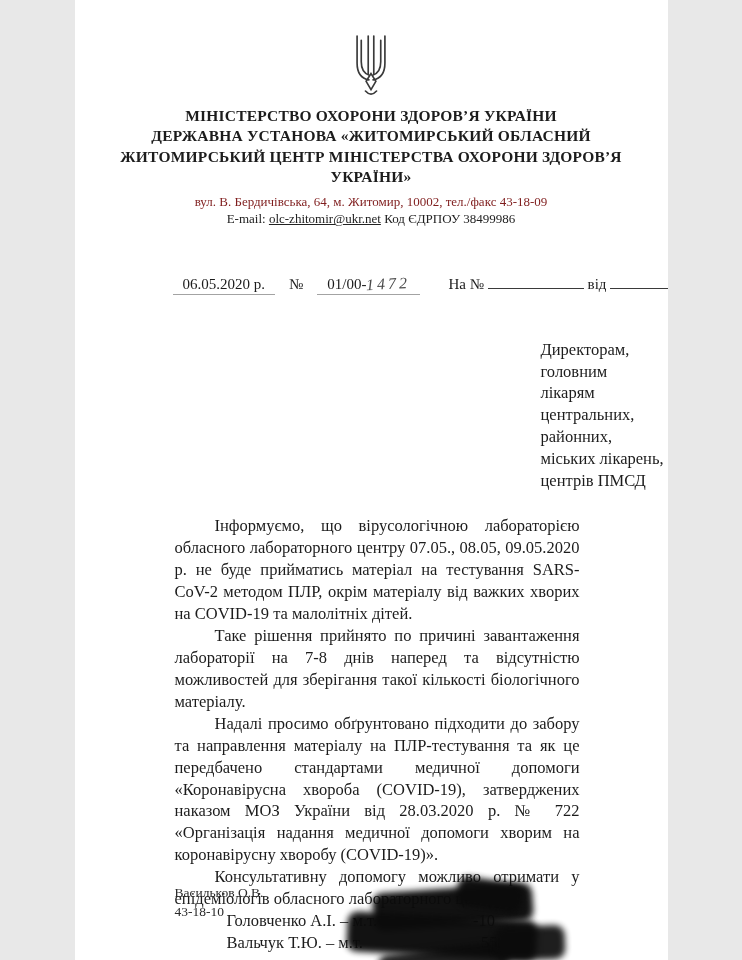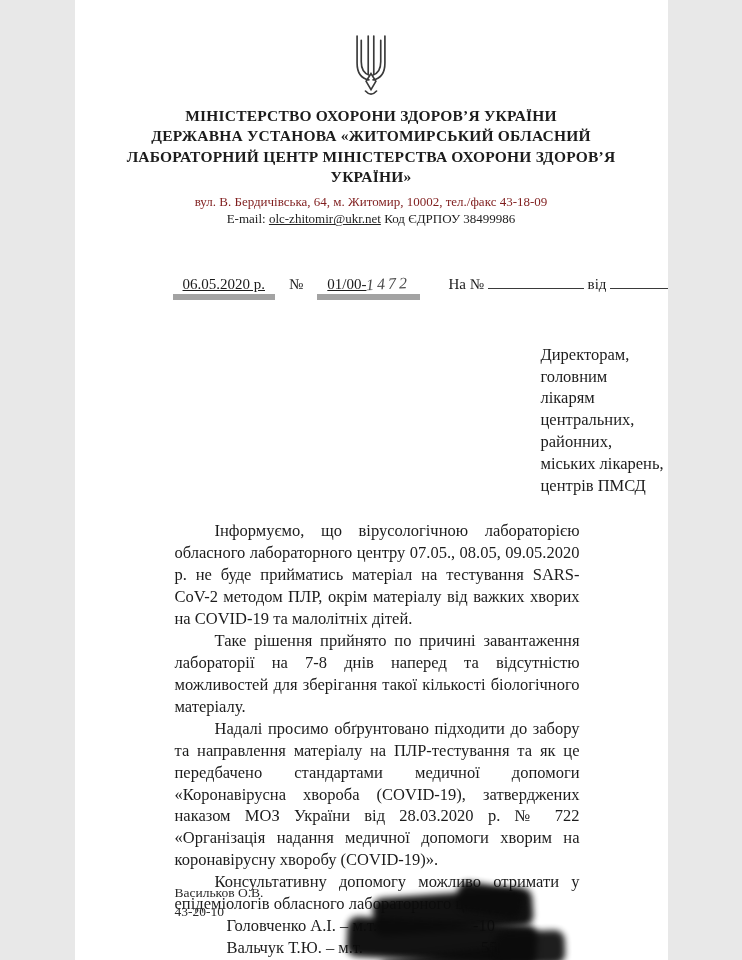--- a/index.html
+++ b/index.html
@@ -13,21 +13,21 @@
   .emblem-wrap svg{display:inline-block;}
   
   .header-block{text-align:center;margin-top:4px;}
   .h-bold{font-weight:bold;font-size:15.5px;line-height:1.32;letter-spacing:.2px;}
   .h-addr{font-size:13px;line-height:1.35;margin-top:5px;color:#7f1d1d;}
   .h-email-line{font-size:13px;line-height:1.35;color:#222;}
   .email-link{text-decoration:underline;color:#222;text-align:center;}
   .edrpou{margin-left:0;}
   
   .ref-line{margin:46px 0 0 98px;font-size:15px;white-space:nowrap;}
-  .u{border-bottom:6px solid #a3a3a3;padding:0 10px 1px 10px;display:inline-block;text-decoration:underline;}
+  .u{border-bottom:1px solid #a3a3a3;padding:0 10px 1px 10px;display:inline-block;}
   .blank{border-bottom:1px solid #3a3a3a;display:inline-block;height:14px;vertical-align:baseline;}
   .hand{
     font-style:italic;color:#4a4a4a;letter-spacing:3px;
     transform:rotate(-3deg);display:inline-block;font-size:16px;
   }
   .ref-gap{display:inline-block;width:14px;}
   
   .recipient{margin:44px 0 0 466px;font-size:16.5px;line-height:1.32;}
   
   .body-text{margin:24px 88px 16px 100px;font-size:16.5px;line-height:1.33;text-align:justify;}
@@ -68,21 +68,21 @@
         <path d="M34,3 V58"></path>
         <path d="M30,57 L37,68 L30,80 L23,68 Z"></path>
         <path d="M22,82 Q30,91 38,82"></path>
       </g>
     </svg>
   </div>
 
   <div class="header-block">
     <div class="h-bold">МІНІСТЕРСТВО ОХОРОНИ ЗДОРОВ’Я  УКРАЇНИ</div>
     <div class="h-bold">ДЕРЖАВНА УСТАНОВА «ЖИТОМИРСЬКИЙ ОБЛАСНИЙ</div>
-    <div class="h-bold">ЛАБОРАТОРНИЙ ЦЕНТР МІНІСТЕРСТВА ОХОРОНИ ЗДОРОВ’Я</div>
+    <div class="h-bold">ЖИТОМИРСЬКИЙ ЦЕНТР МІНІСТЕРСТВА ОХОРОНИ ЗДОРОВ’Я</div>
     <div class="h-bold">УКРАЇНИ»</div>
     <div class="h-addr">вул. В. Бердичівська, 64,  м. Житомир, 10002, тел./факс 43-18-09</div>
     <div class="h-email-line">
       <span>E-mail:</span>
       <span class="email-link">olc-zhitomir@ukr.net</span>
       <span class="edrpou">Код ЄДРПОУ 38499986</span>
     </div>
   </div>
 
   <div class="ref-line">
@@ -115,16 +115,16 @@
         <div class="blob b3"></div>
         <div class="blob b4"></div>
         <div class="blob b5"></div>
       </div>
     </div>
   </div>
 
 
   <div class="footer">
     <div>Васильков О.В.</div>
-    <div>43-20-10</div>
+    <div>43-18-10</div>
   </div>
 
 </div>
 
 </body></html>

